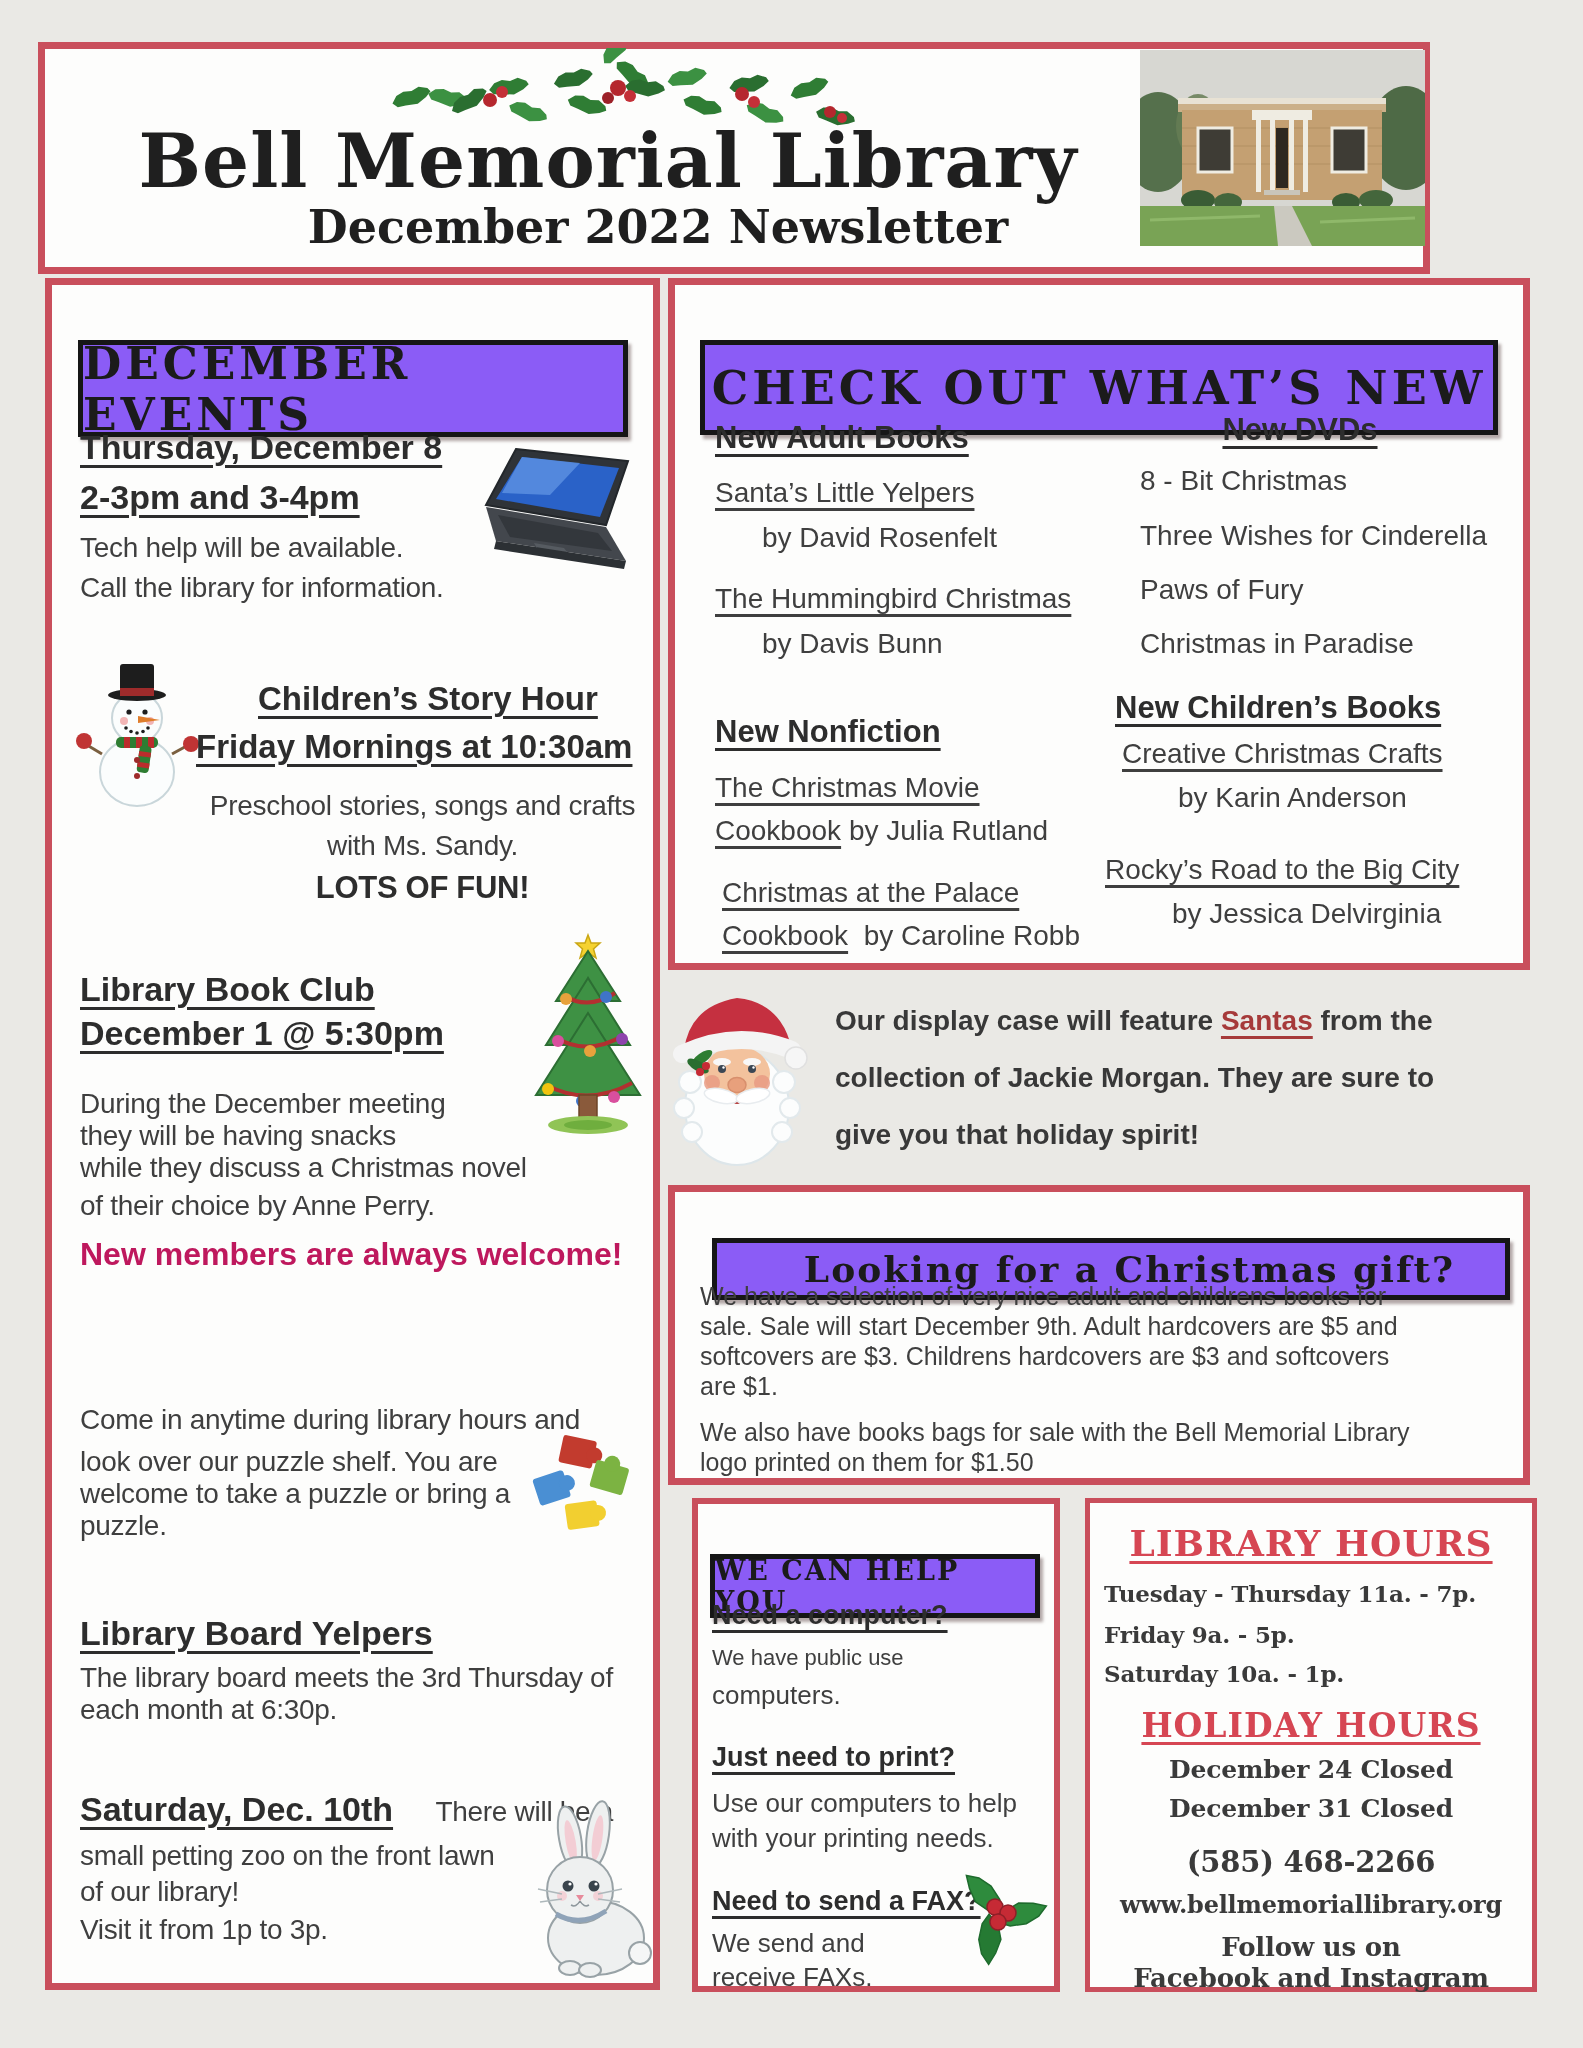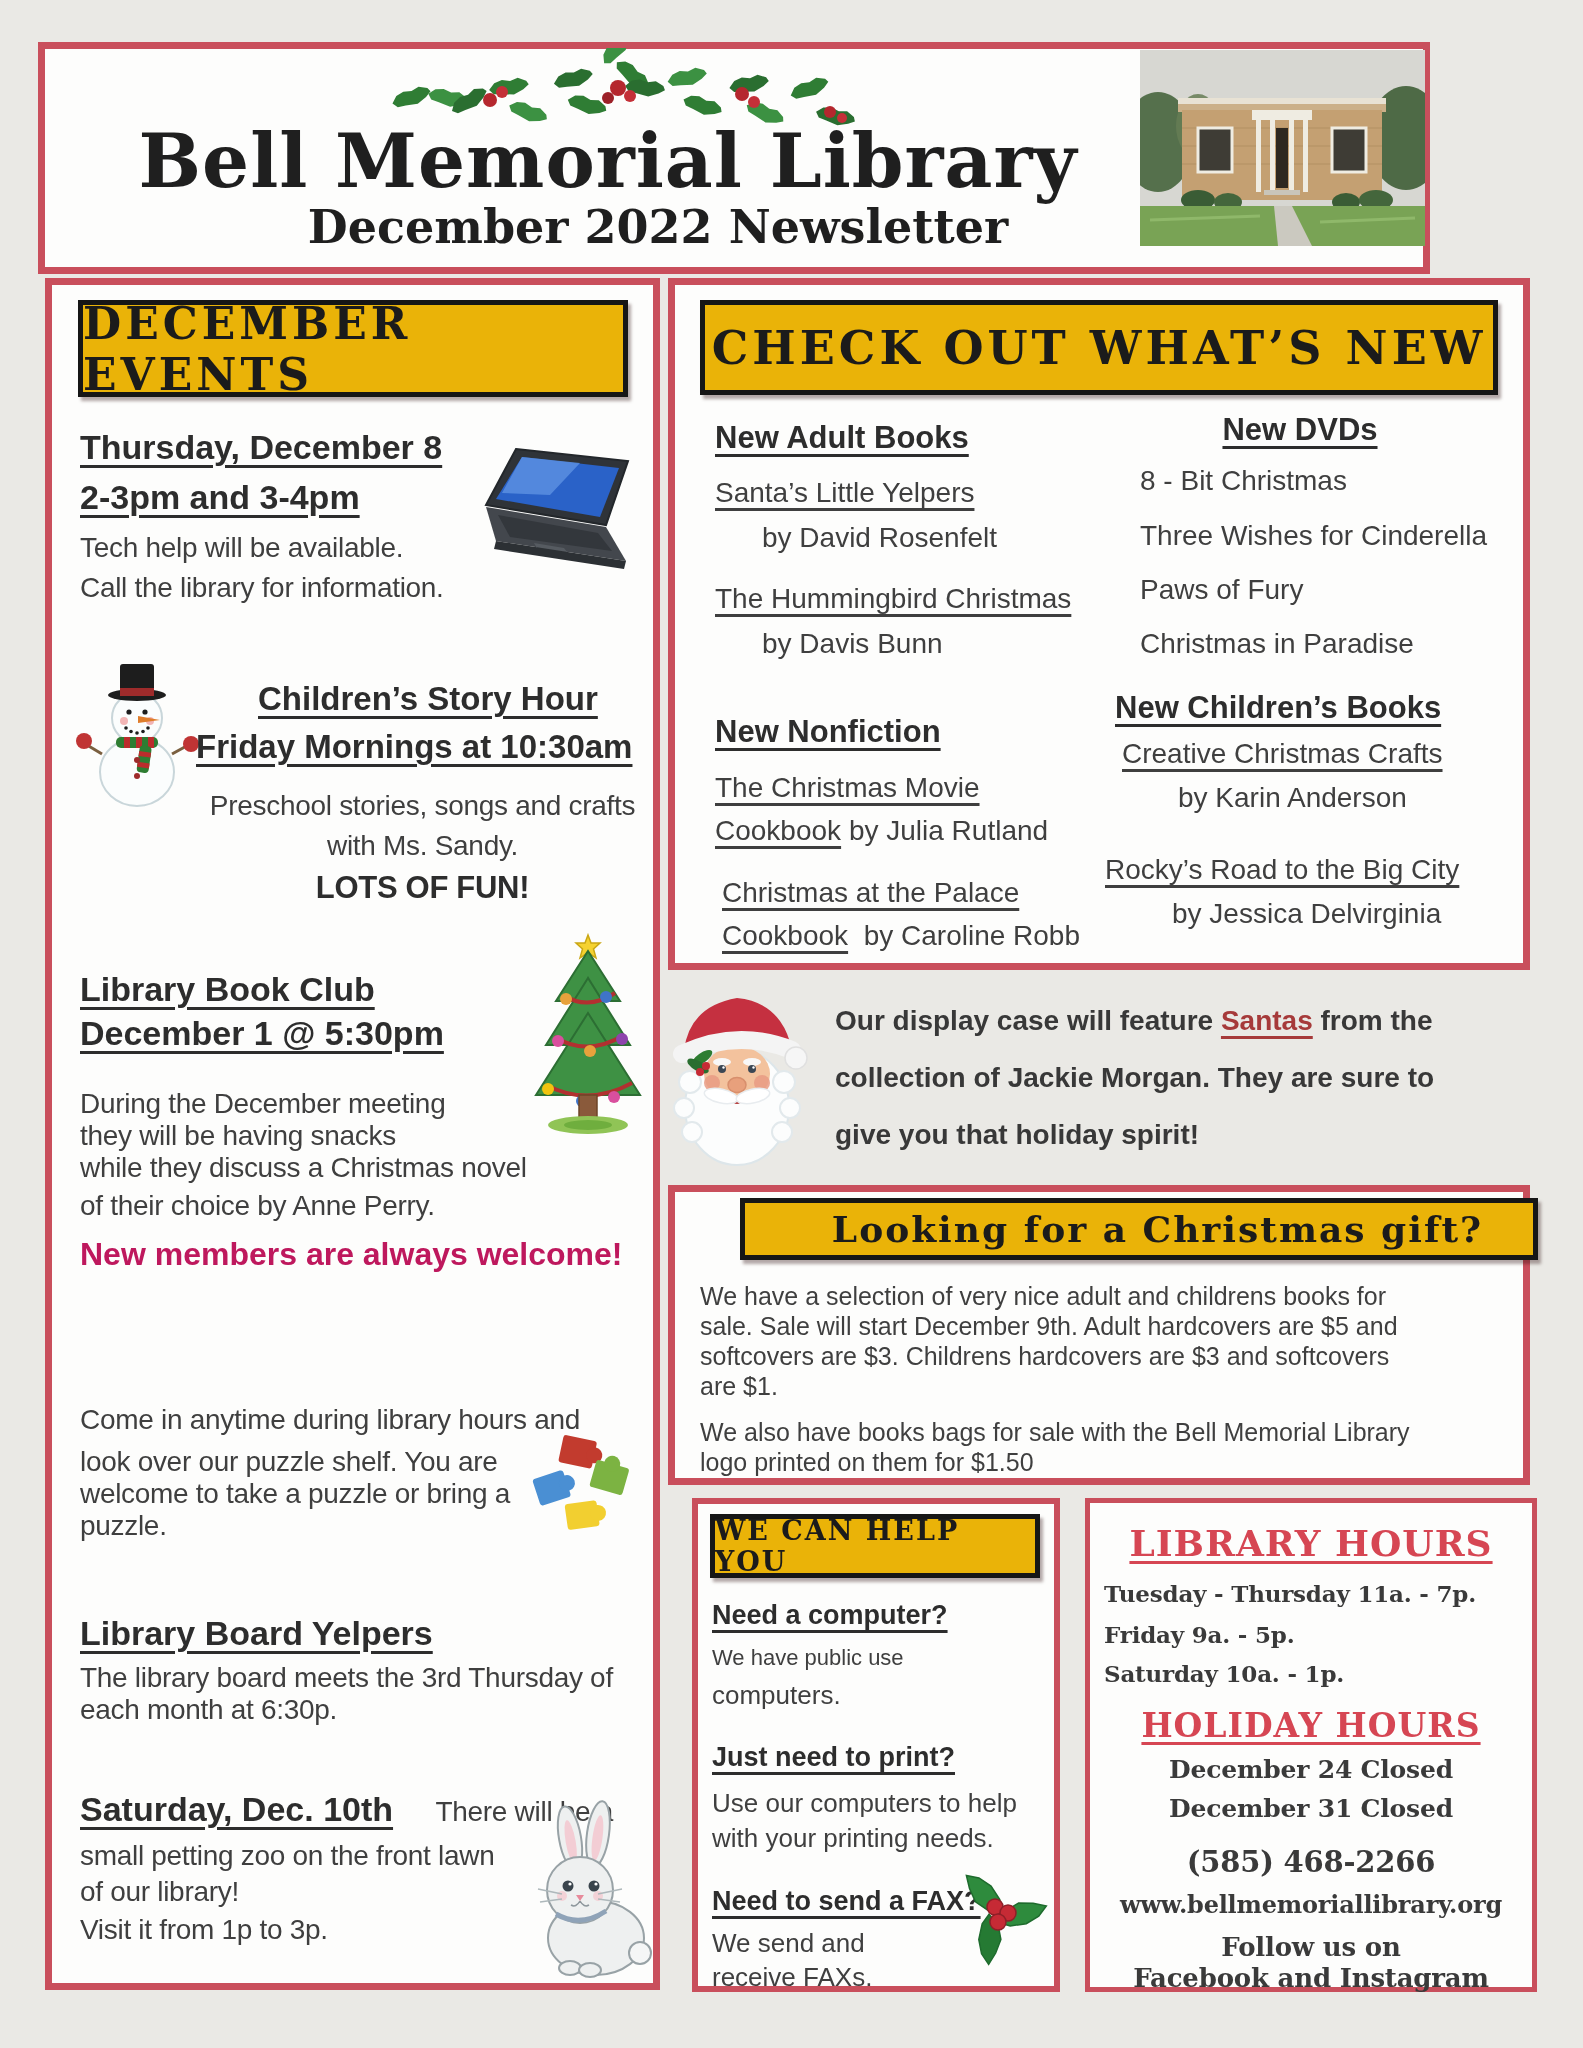--- a/index.html
+++ b/index.html
@@ -1,23 +1,23 @@
 <!DOCTYPE html>
 <html><head>
 <meta charset="utf-8">
 <style>
   html,body{margin:0;padding:0;background:#dddcd8;}
   #page{position:relative;width:1583px;height:2048px;background:#eae9e5;overflow:hidden;
         font-family:"Liberation Sans",sans-serif;}
   .abs{position:absolute;white-space:nowrap;}
   .box{position:absolute;background:#fdfdfc;border:7px solid #c94f5c;box-sizing:border-box;}
-  .bar{position:absolute;background:#eab308;border:5px solid #161616;box-sizing:border-box;
+  .bar{position:absolute;background:#8b5cf6;border:5px solid #161616;box-sizing:border-box;
        display:flex;align-items:center;justify-content:center;
        font-family:"DejaVu Serif",serif;font-weight:bold;color:#1b1b1b;
-       box-shadow:3px 4px 3px rgba(40,10,10,.35);letter-spacing:4px;}
+       box-shadow:3px 4px 3px rgba(40,10,10,.35);letter-spacing:4px;margin-top:40px;}
   .ser{font-family:"DejaVu Serif",serif;font-weight:bold;color:#1f1f1f;}
   .hname{font-weight:bold;color:#2d2d2d;}
   .u{text-decoration:underline;text-decoration-thickness:3px;text-underline-offset:6px;}
   .txt{color:#3f3f3f;font-size:28px;letter-spacing:-.3px;}
   .h34{font-size:34px;}
   .wn-h{font-size:31px;font-weight:bold;color:#2d2d2d;}
   .wn-t{font-size:28px;color:#3f3f3f;}
   .redh{color:#d64653;font-family:"DejaVu Serif",serif;font-weight:bold;
         text-decoration:underline;text-decoration-thickness:3px;text-underline-offset:5px;letter-spacing:1px;}
   .hrs{font-family:"DejaVu Serif",serif;font-weight:bold;color:#3a3a3a;font-size:23px;letter-spacing:-.2px;}
@@ -323,21 +323,21 @@
       </g>
   </svg>
 
   <div class="abs" style="left:835px;top:1005px;font-size:28px;font-weight:bold;color:#383838;">
     <span>Our display case will feature </span><span class="u" style="color:#a63a3a;">Santas</span><span> from the</span>
   </div>
   <div class="abs" style="left:835px;top:1062px;font-size:28px;font-weight:bold;color:#383838;">collection of Jackie Morgan.  They are sure to</div>
   <div class="abs" style="left:835px;top:1119px;font-size:28px;font-weight:bold;color:#383838;">give you that holiday spirit!</div>
 
   <div class="box" style="left:668px;top:1185px;width:862px;height:300px;"></div>
-  <div class="bar" style="left:740px;top:1198px;width:798px;height:62px;font-size:36px;letter-spacing:2px;padding-left:37px;">
+  <div class="bar" style="left:712px;top:1198px;width:798px;height:62px;font-size:36px;letter-spacing:2px;padding-left:37px;">
     <span>Looking for a Christmas gift?</span>
   </div>
   <div class="abs" style="left:700px;top:1282px;font-size:25px;color:#3f3f3f;">We have a selection of very nice adult and childrens books for</div>
   <div class="abs" style="left:700px;top:1312px;font-size:25px;color:#3f3f3f;">sale.  Sale will start December 9th.   Adult hardcovers are $5 and</div>
   <div class="abs" style="left:700px;top:1342px;font-size:25px;color:#3f3f3f;">softcovers are $3.    Childrens hardcovers are $3 and softcovers</div>
   <div class="abs" style="left:700px;top:1372px;font-size:25px;color:#3f3f3f;">are $1.</div>
   <div class="abs" style="left:700px;top:1418px;font-size:25px;color:#3f3f3f;">We also have books bags for sale with the Bell Memorial Library</div>
   <div class="abs" style="left:700px;top:1448px;font-size:25px;color:#3f3f3f;">logo printed on them for $1.50</div>
 
   <div class="box" style="left:692px;top:1498px;width:368px;height:494px;border-width:6px;"></div>

